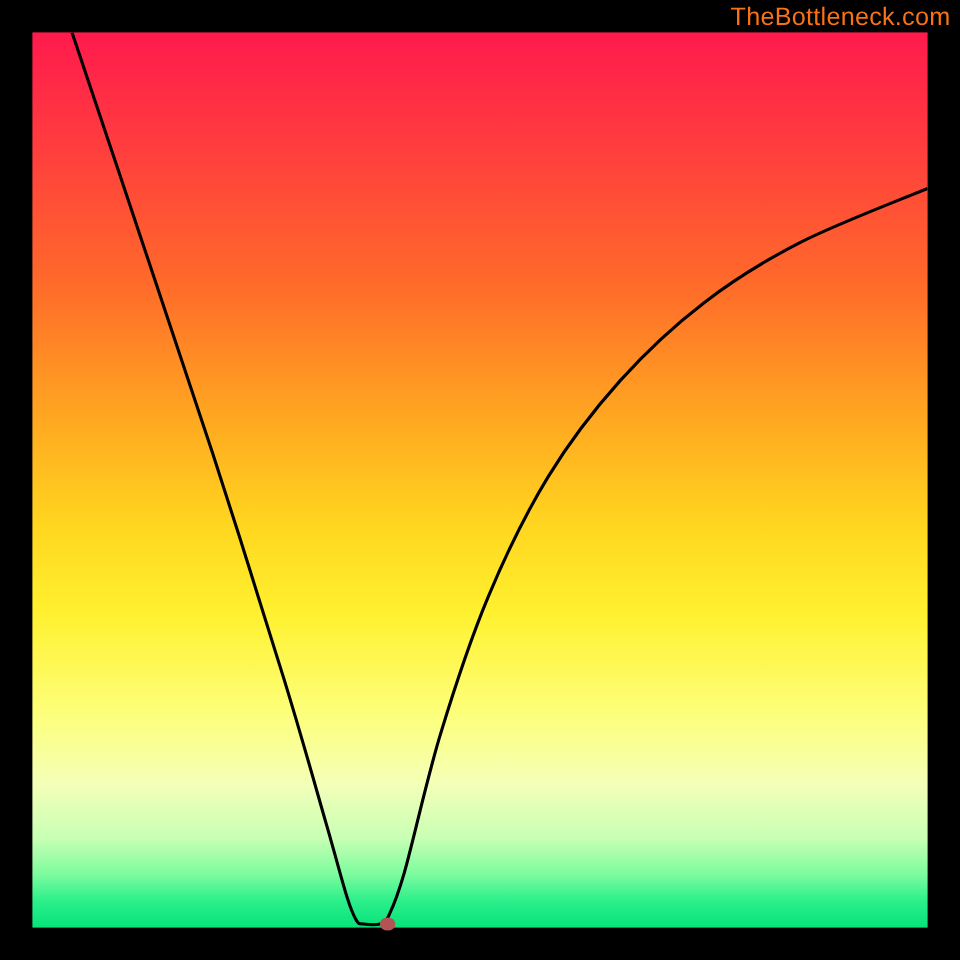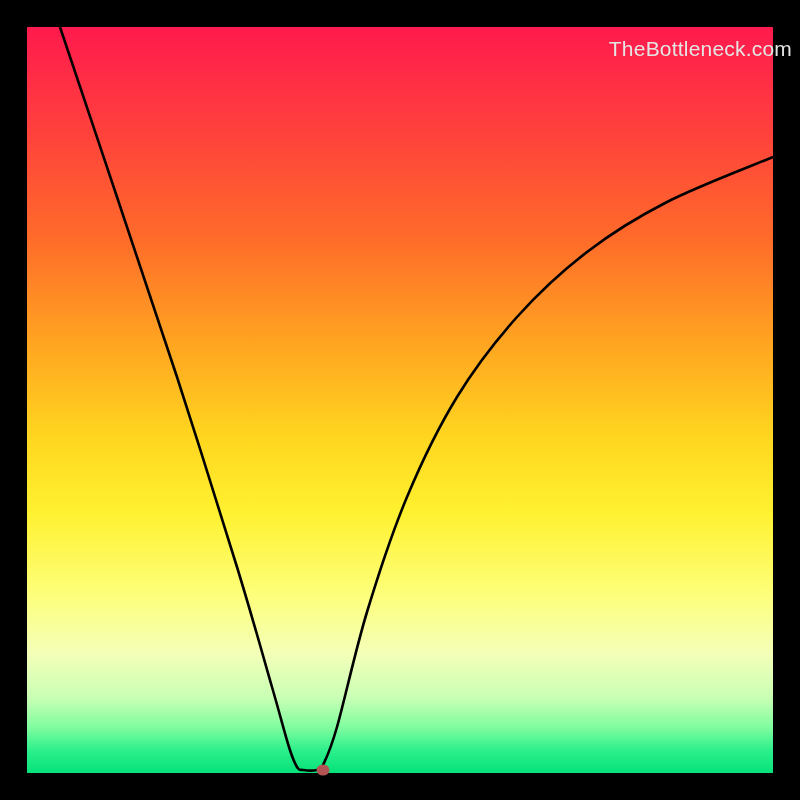--- a/index.html
+++ b/index.html
@@ -55,24 +55,23 @@
     width: 13px;
     height: 11px;
     border-radius: 50%;
     background: #b25454;
     transform: translate(-50%, -50%);
   }
   .watermark {
     position: absolute;
     top: 3px;
     right: 8px;
-    color: #e5e5e5;
+    color: #f97316;
     font-size: 21px;
     letter-spacing: 0.2px;
-    margin-top: 34px;
   }
 </style>
 </head>
 <body>
 
 <div class="frame">
   <div class="plot-area">
     <svg class="curve-svg" viewBox="0 0 746 746" preserveAspectRatio="none">
       <path id="curve-path" class="curve-path" d="M 33 0 C 42.5 28.333333333333332 70.5 111.66666666666666 90 170 C 109.5 228.33333333333334 130 288.3333333333333 150 350 C 170 411.6666666666667 194.16666666666666 488.3333333333333 210 540 C 225.83333333333334 591.6666666666666 236.33333333333334 630 245 660 C 253.66666666666666 690 257.8333333333333 706.6666666666666 262 720 C 266.1666666666667 733.3333333333334 267.6666666666667 736.1666666666666 270 740 C 272.3333333333333 743.8333333333334 272.6666666666667 742.5 276 743 C 279.3333333333333 743.5 286.6666666666667 743.8333333333334 290 743 C 293.3333333333333 742.1666666666666 292.6666666666667 745.1666666666666 296 738 C 299.3333333333333 730.8333333333334 302.6666666666667 725.5 310 700 C 317.3333333333333 674.5 328.3333333333333 623.3333333333334 340 585 C 351.6666666666667 546.6666666666666 365 505.8333333333333 380 470 C 395 434.1666666666667 411.6666666666667 400 430 370 C 448.3333333333333 340 468.3333333333333 314.1666666666667 490 290 C 511.6666666666667 265.8333333333333 535 244.16666666666666 560 225 C 585 205.83333333333334 609 190.83333333333334 640 175 C 671 159.16666666666666 728.3333333333334 137.5 746 130"></path>
     </svg>

